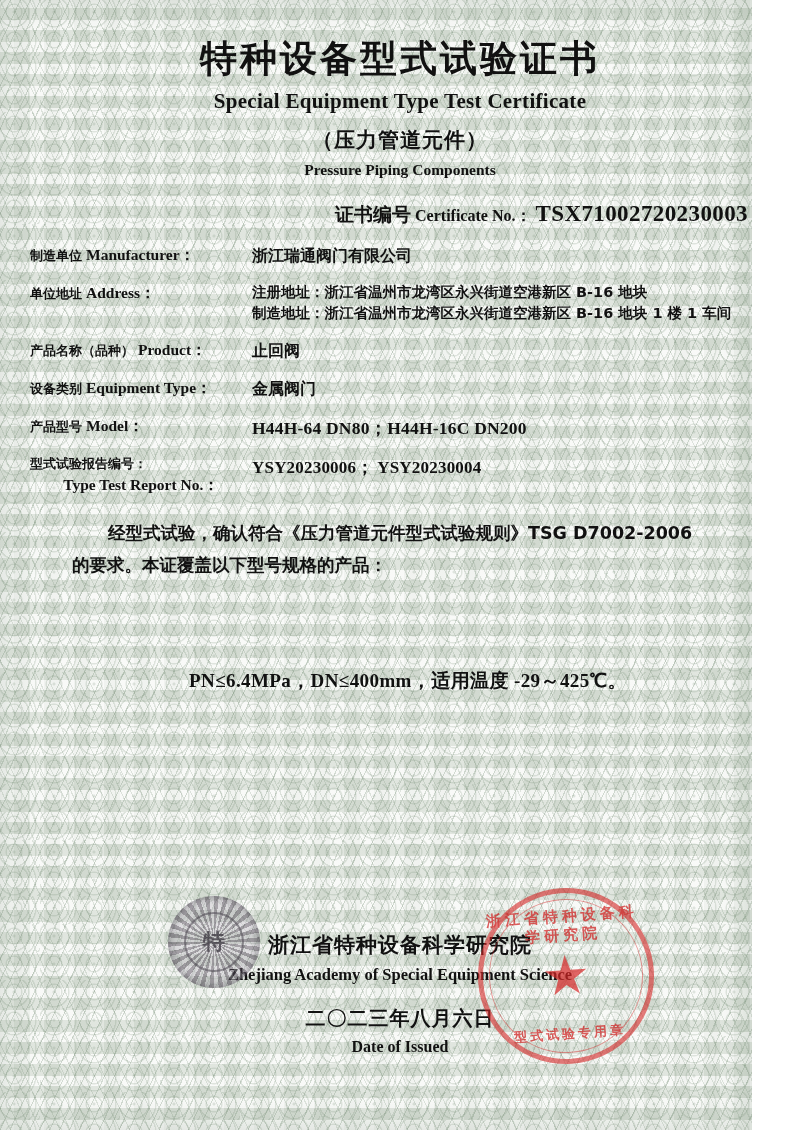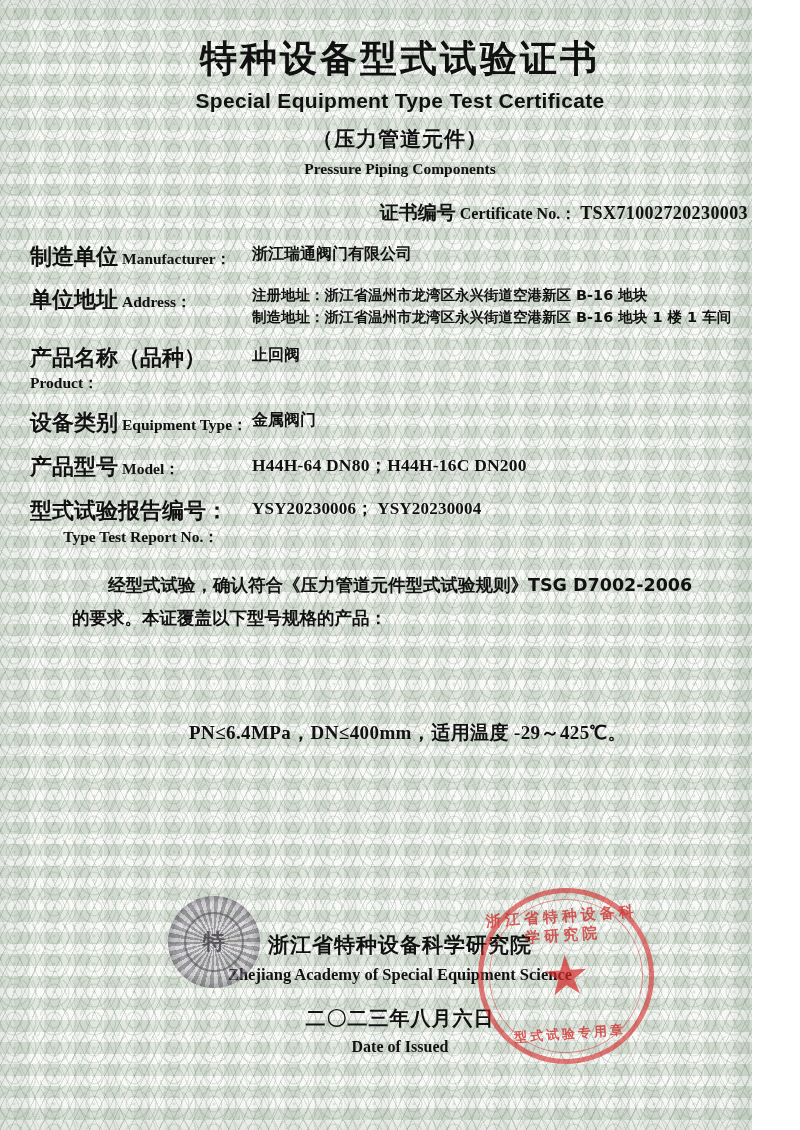--- a/index.html
+++ b/index.html
@@ -52,21 +52,21 @@
     font-family: "DejaVu Sans", "Liberation Sans", sans-serif;
     font-weight: bold;
     font-size: 37px;
     letter-spacing: 3px;
     color: #111;
     padding-top: 38px;
     line-height: 1.15;
   }
   .title-en {
     text-align: center;
-    font-family: Liberation Sans, sans-serif;
+    font-family: Liberation Serif, serif;
     font-weight: bold;
     font-size: 21px;
     color: #111;
     margin-top: 8px;
     letter-spacing: 0.3px;
   }
   .subtitle-cn {
     text-align: center;
     font-family: "DejaVu Sans", "Liberation Sans", sans-serif;
     font-weight: bold;
@@ -99,21 +99,21 @@
   }
   .certno-label-en {
     font-family: "Liberation Serif", serif;
     font-weight: bold;
     font-size: 16px;
     color: #111;
   }
   .certno-value {
     font-family: "Liberation Serif", serif;
     font-weight: bold;
-    font-size: 18px;
+    font-size: 23px;
     color: #111;
     letter-spacing: 0.4px;
   }
 
   
   .fields {
     margin-top: 16px;
     padding-left: 30px;
     padding-right: 30px;
   }
@@ -124,21 +124,21 @@
   }
   .field-label {
     width: 222px;
     flex: 0 0 222px;
     color: #111;
     line-height: 1.35;
   }
   .field-label .cn {
     font-family: "DejaVu Sans", "Liberation Sans", sans-serif;
     font-weight: bold;
-    font-size: 22px;
+    font-size: 13px;
   }
   .field-label .en {
     font-family: "Liberation Serif", serif;
     font-weight: bold;
     font-size: 15.5px;
   }
   .field-label.two-line .cn { display: block; }
   .field-label.two-line .en { display: block; margin-top: 2px; text-align: center; }
   .field-value {
     flex: 1;

